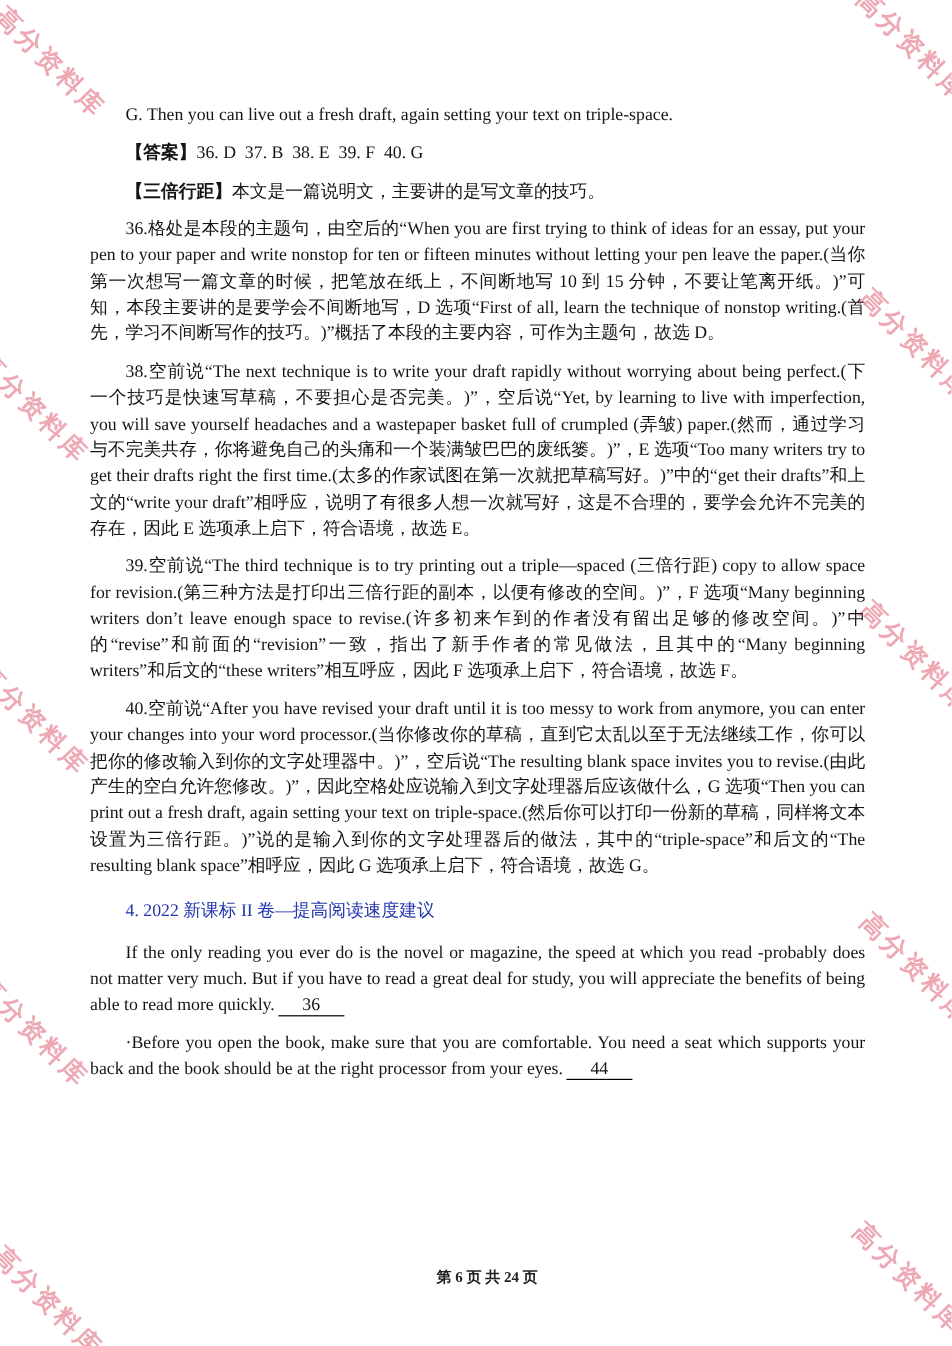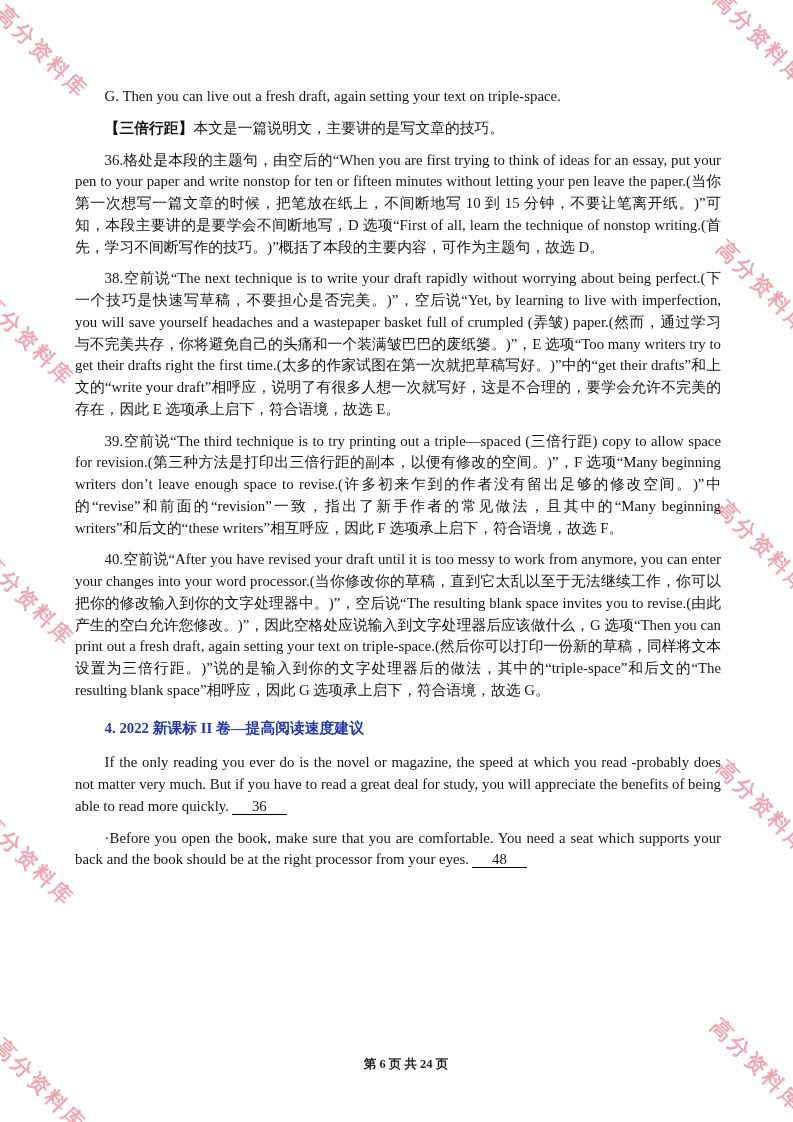--- a/index.html
+++ b/index.html
@@ -27,21 +27,21 @@
     text-indent: 2em;
     text-align: justify;
   }
   .bold { font-weight: bold; }
   .pre { white-space: pre-wrap; }
   .section-heading {
     margin: 16px 0 13px 0;
     text-indent: 2em;
     font-size: 14.8px;
     line-height: 1.47;
-    font-weight: bold;
+    font-weight: normal;
     color: #2436ad;
   }
   .blank {
     border-bottom: 1px solid #000;
     padding: 0 20px;
     margin-left: 3px;
     margin-top: 26px;
   }
   .footer {
     position: absolute;
@@ -78,35 +78,36 @@
   <div class="wm" style="left:757px; top:1065px;">高分资料库</div>
   <div class="wm" style="left:28px;  top:340px;">高分资料库</div>
   <div class="wm" style="left:28px;  top:600px;">高分资料库</div>
   <div class="wm" style="left:28px;  top:860px;">高分资料库</div>
   <div class="wm" style="left:40px;  top:1085px;">高分资料库</div>
 
   <div class="content">
 
     <p>G. Then you can live out a fresh draft, again setting your text on triple-space.</p>
 
+    <p><span class="bold">【答案】</span><span class="pre">36. D  37. B  38. E  39. F  40. G</span></p>
 
     <p><span class="bold">【三倍行距】</span><span>本文是一篇说明文，主要讲的是写文章的技巧。</span></p>
 
     <p>36.格处是本段的主题句，由空后的“When you are first trying to think of ideas for an essay, put your pen to your paper and write nonstop for ten or fifteen minutes without letting your pen leave the paper.(当你第一次想写一篇文章的时候，把笔放在纸上，不间断地写 10 到 15 分钟，不要让笔离开纸。)”可知，本段主要讲的是要学会不间断地写，D 选项“First of all, learn the technique of nonstop writing.(首先，学习不间断写作的技巧。)”概括了本段的主要内容，可作为主题句，故选 D。</p>
 
 
     <p>38.空前说“The next technique is to write your draft rapidly without worrying about being perfect.(下一个技巧是快速写草稿，不要担心是否完美。)”，空后说“Yet, by learning to live with imperfection, you will save yourself headaches and a wastepaper basket full of crumpled (弄皱) paper.(然而，通过学习与不完美共存，你将避免自己的头痛和一个装满皱巴巴的废纸篓。)”，E 选项“Too many writers try to get their drafts right the first time.(太多的作家试图在第一次就把草稿写好。)”中的“get their drafts”和上文的“write your draft”相呼应，说明了有很多人想一次就写好，这是不合理的，要学会允许不完美的存在，因此 E 选项承上启下，符合语境，故选 E。</p>
 
     <p>39.空前说“The third technique is to try printing out a triple—spaced (三倍行距) copy to allow space for revision.(第三种方法是打印出三倍行距的副本，以便有修改的空间。)”，F 选项“Many beginning writers don’t leave enough space to revise.(许多初来乍到的作者没有留出足够的修改空间。)”中的“revise”和前面的“revision”一致，指出了新手作者的常见做法，且其中的“Many beginning writers”和后文的“these writers”相互呼应，因此 F 选项承上启下，符合语境，故选 F。</p>
 
     <p>40.空前说“After you have revised your draft until it is too messy to work from anymore, you can enter your changes into your word processor.(当你修改你的草稿，直到它太乱以至于无法继续工作，你可以把你的修改输入到你的文字处理器中。)”，空后说“The resulting blank space invites you to revise.(由此产生的空白允许您修改。)”，因此空格处应说输入到文字处理器后应该做什么，G 选项“Then you can print out a fresh draft, again setting your text on triple-space.(然后你可以打印一份新的草稿，同样将文本设置为三倍行距。)”说的是输入到你的文字处理器后的做法，其中的“triple-space”和后文的“The resulting blank space”相呼应，因此 G 选项承上启下，符合语境，故选 G。</p>
 
     <h3 class="section-heading">4. 2022 新课标 II 卷—提高阅读速度建议</h3>
 
     <p><span>If the only reading you ever do is the novel or magazine, the speed at which you read -probably does not matter very much. But if you have to read a great deal for study, you will appreciate the benefits of being able to read more quickly.</span><span class="blank">36</span></p>
 
-    <p><span>·Before you open the book, make sure that you are comfortable. You need a seat which supports your back and the book should be at the right processor from your eyes.</span><span class="blank">48</span></p>
+    <p><span>·Before you open the book, make sure that you are comfortable. You need a seat which supports your back and the book should be at the right processor from your eyes.</span><span class="blank">44</span></p>
 
   </div>
 
   <div class="footer"><span>第 6 页 共 24 页</span></div>
 
 </div>
 
 </body></html>

